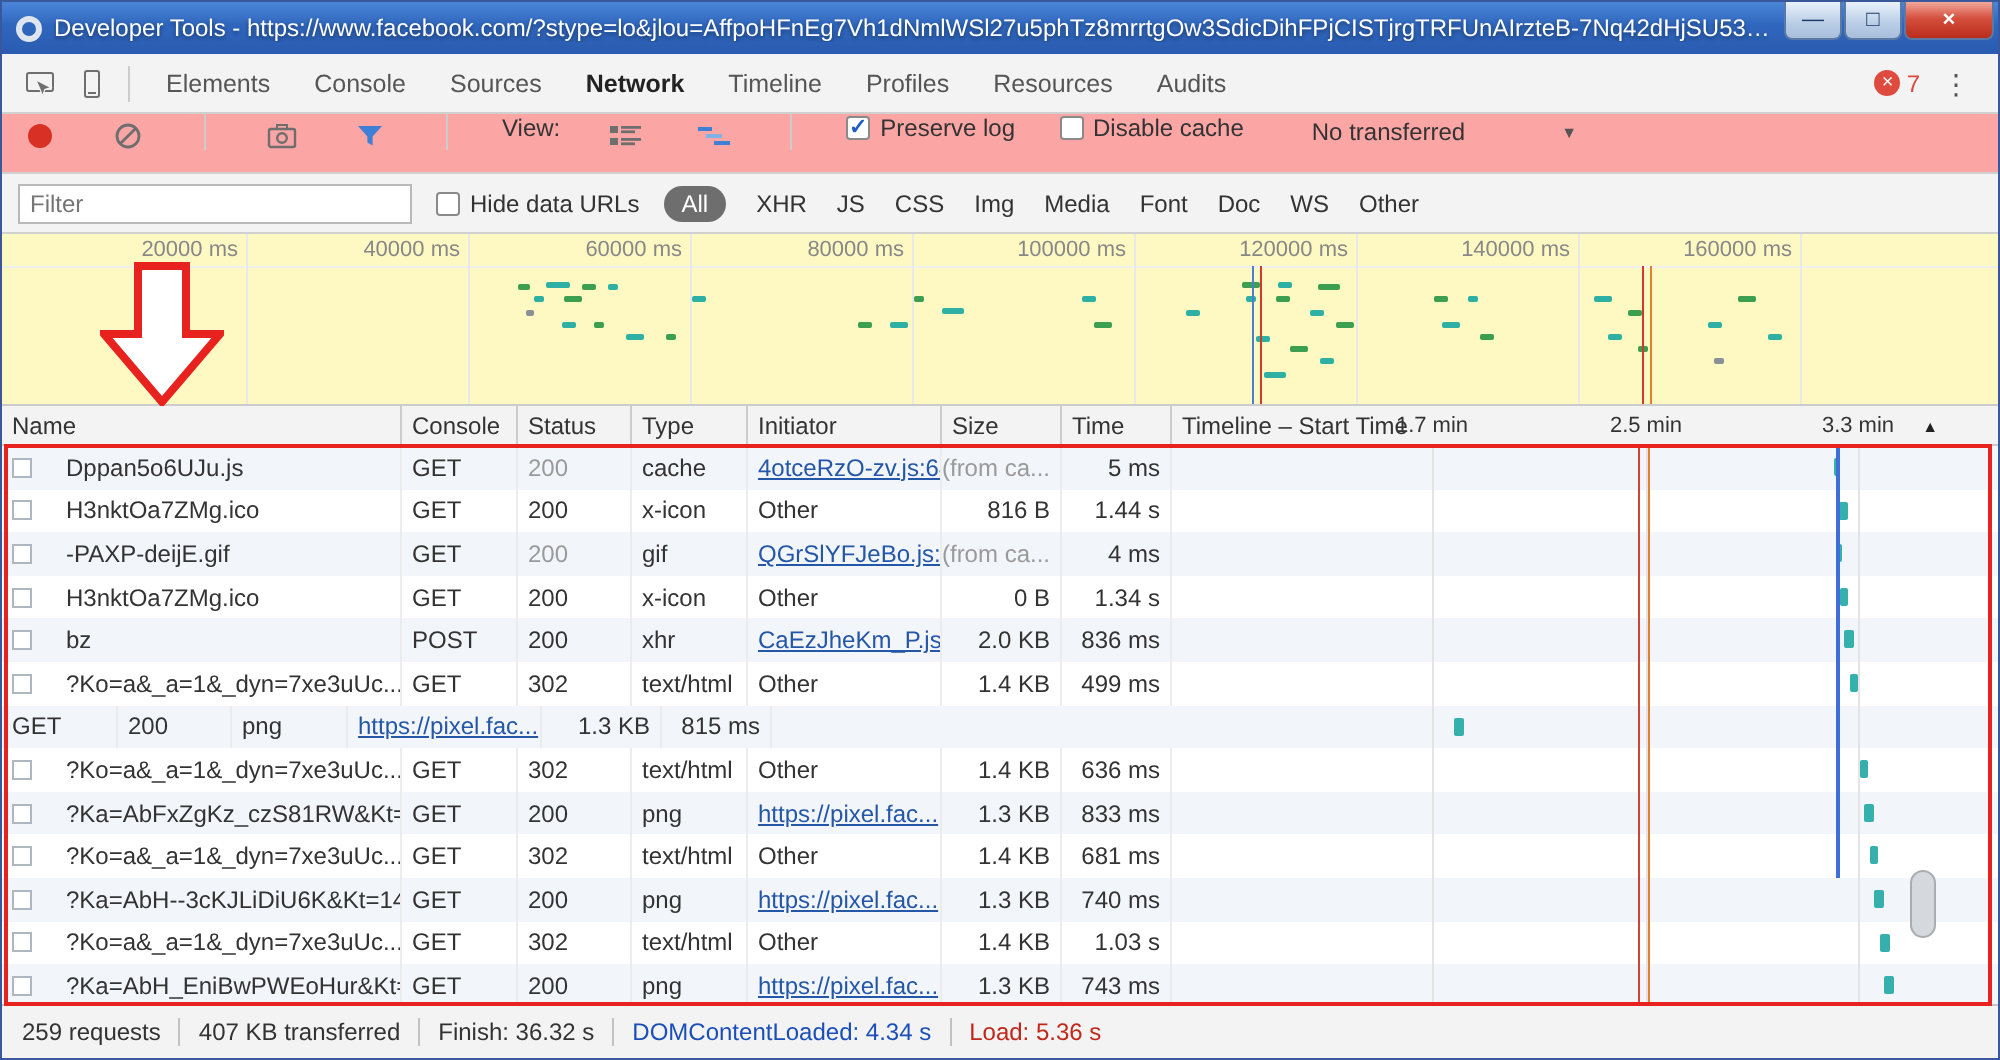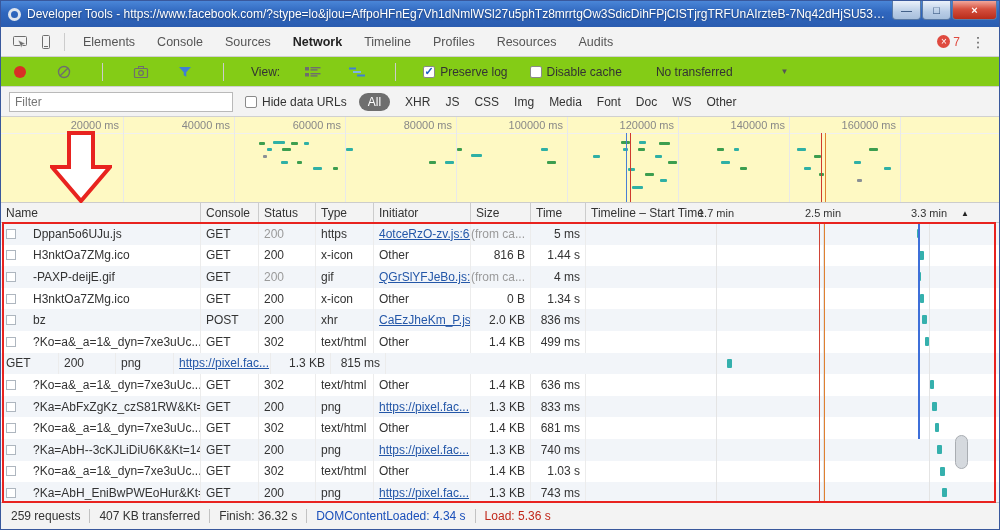--- a/index.html
+++ b/index.html
@@ -34,32 +34,32 @@
   .vsep { width: 1px; height: 18px; background: #ccc; margin: 0 5px; }
   .tabs { display: flex; height: 100%; margin-left: 2px; }
   .tab { padding: 0 11px; display: flex; align-items: center; font-size: 12.5px; color: #555; cursor: pointer; }
   .tab.active { color: #222; font-weight: bold; }
   .tabbar-right { margin-left: auto; display: flex; align-items: center; gap: 7px; padding-right: 4px; }
   .err-circle { width: 13px; height: 13px; border-radius: 50%; background: #df4a3f; color: #fff; font-size: 10px; line-height: 13px; text-align: center; cursor: pointer; }
   .err-count { color: #df4a3f; font-size: 12px; cursor: pointer; margin-left: -4px; }
   .kebab { font-size: 14px; color: #555; cursor: pointer; padding: 0 4px; }
 
   
-  .net-toolbar { flex: 0 0 30px; background: #84cc16; border-bottom: 1px solid #d0d0d0; display: flex; align-items: center; padding: 0 8px; gap: 22px; }
+  .net-toolbar { flex: 0 0 30px; background: #fca5a5; border-bottom: 1px solid #d0d0d0; display: flex; align-items: flex-start; padding: 0 8px; gap: 22px; }
   .icon-btn { width: 22px; height: 22px; display: flex; align-items: center; justify-content: center; cursor: pointer; }
   .record-dot { width: 12px; height: 12px; border-radius: 50%; background: #d83025; }
   .tb-label { color: #333; }
   .cb-label { display: flex; align-items: center; gap: 5px; cursor: pointer; }
   .cb { width: 12px; height: 12px; border: 1px solid #8a8a8a; border-radius: 2px; background: #fff; display: inline-flex; align-items: center; justify-content: center; font-size: 11px; font-weight: bold; color: #1d5fc2; line-height: 1; }
   .throttle { display: flex; align-items: center; gap: 48px; cursor: pointer; padding: 2px 6px; margin-left: 6px; }
   .throttle .arrow { font-size: 8px; color: #555; }
 
   
   .filter-bar { flex: 0 0 30px; background: #f3f3f3; border-bottom: 1px solid #d0d0d0; display: flex; align-items: center; padding: 0 8px; gap: 12px; }
-  .filter-input { width: 224px; height: 20px; border: 1px solid #b9b9b9; padding: 0 5px; font: 12px "Liberation Sans", sans-serif; color: #333; background: #fff; }
+  .filter-input { width: 197px; height: 20px; border: 1px solid #b9b9b9; padding: 0 5px; font: 12px "Liberation Sans", sans-serif; color: #333; background: #fff; }
   .pills { display: flex; align-items: center; gap: 15px; }
   .pill { cursor: pointer; color: #333; }
   .pill.active { background: #6e6e6e; color: #fff; border-radius: 10px; padding: 2px 9px; }
 
   
   .overview { flex: 0 0 86px; position: relative; background: #fef9c3; border-bottom: 1px solid #ccc; overflow: hidden; cursor: crosshair; }
   .overview::before { content: ""; position: absolute; left: 0; right: 0; top: 16px; height: 1px; background: #f0f0f0; }
   .ov-label { position: absolute; top: 2px; width: 66px; text-align: right; font-size: 11px; color: #888; }
   .ov-grid-line { position: absolute; top: 0; bottom: 0; width: 1px; background: #e9e9e9; }
   .ov-dash { position: absolute; height: 3px; border-radius: 1px; }
@@ -310,21 +310,21 @@
 
   <div class="tbody">
     <div id="rows">
         <div class="row">
     <div class="td c-name">
             <span class="res-icon"></span>
             <span>Dppan5o6UJu.js</span>
           </div>
     <div class="td c-method">GET</div>
     <div class="td c-status muted">200</div>
-    <div class="td c-type">https</div>
+    <div class="td c-type">cache</div>
     <div class="td c-initiator link">4otceRzO-zv.js:64</div>
     <div class="td c-size muted">(from ca...</div>
     <div class="td c-time">5 ms</div>
     <div class="td c-waterfall">
             <span class="bar" style="left: 331px; width: 3px; background: rgb(53, 176, 173);"></span>
           </div>
   </div>
         <div class="row">
     <div class="td c-name">
             <span class="res-icon"></span>

